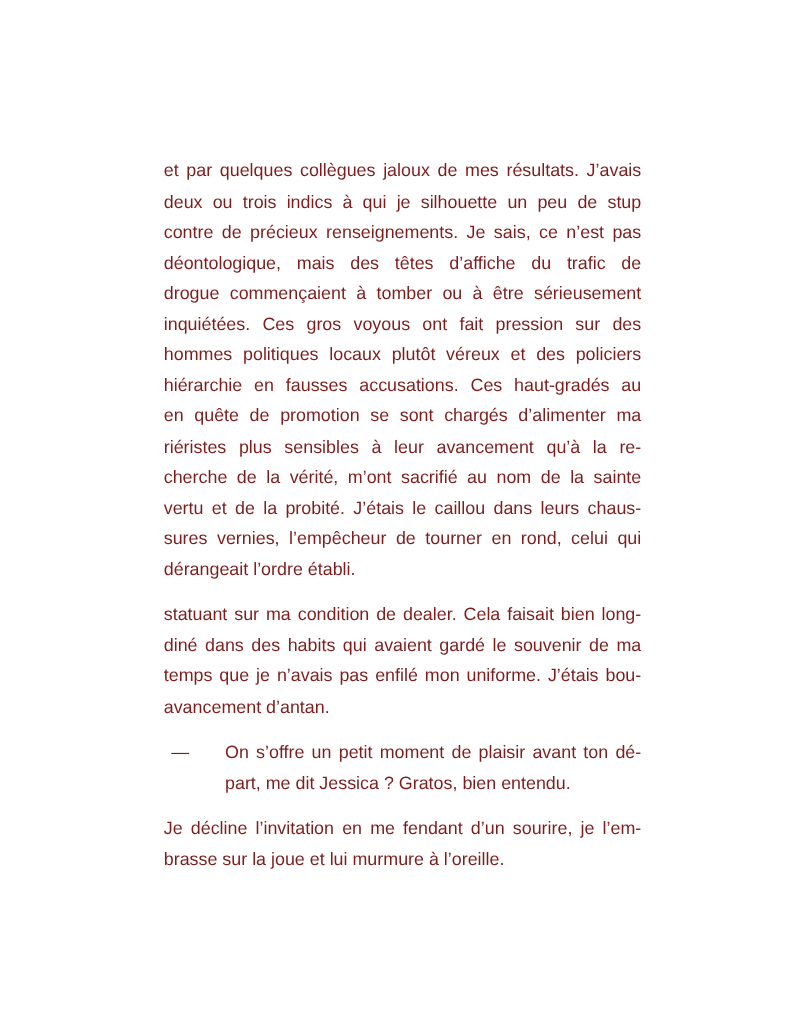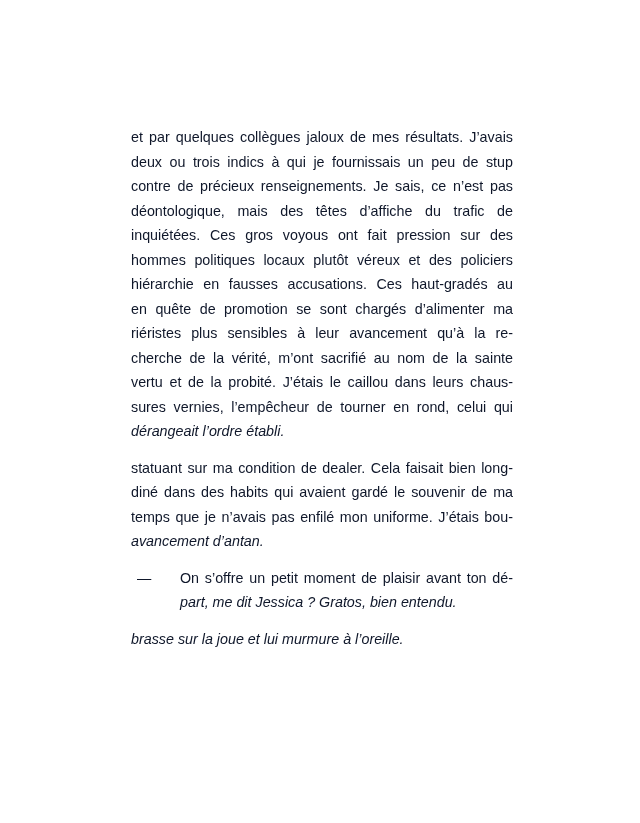--- a/index.html
+++ b/index.html
@@ -14,59 +14,59 @@
       overflow: hidden;
     }
     .page {
       position: absolute;
       left: 131px;
       top: 125px;
       width: 382px;
       font-family: "Liberation Sans", sans-serif;
       font-size: 14.3px;
       line-height: 24.5px;
-      color: #0f172a;
+      color: #7f1d1d;
       text-align: justify;
       hyphens: manual;
     }
     .para {
       margin: 0 0 12px 0;
     }
     .line {
       display: block;
       text-align: justify;
       text-align-last: justify;
       white-space: nowrap;
       overflow: visible;
     }
     .line.last {
       text-align-last: left;
-      font-style: italic;
     }
     .dialogue {
       position: relative;
       padding-left: 49px;
       margin: 0 0 12px 0;
     }
     .dialogue .dash {
       position: absolute;
       left: 6px;
       top: 0;
     }
   </style>
 </head>
 <body>
 
 <div class="page">
 
   <p class="para">
     <span class="line">et par quelques collègues jaloux de mes résultats. J’avais</span>
-    <span class="line">deux ou trois indics à qui je fournissais un peu de stup</span>
+    <span class="line">deux ou trois indics à qui je silhouette un peu de stup</span>
     <span class="line">contre de précieux renseignements. Je sais, ce n’est pas</span>
     <span class="line">déontologique, mais des têtes d’affiche du trafic de</span>
+    <span class="line">drogue commençaient à tomber ou à être sérieusement</span>
     <span class="line">inquiétées. Ces gros voyous ont fait pression sur des</span>
     <span class="line">hommes politiques locaux plutôt véreux et des policiers</span>
     <span class="line">hiérarchie en fausses accusations. Ces haut-gradés au</span>
     <span class="line">en quête de promotion se sont chargés d’alimenter ma</span>
     <span class="line">riéristes plus sensibles à leur avancement qu’à la re-</span>
     <span class="line">cherche de la vérité, m’ont sacrifié au nom de la sainte</span>
     <span class="line">vertu et de la probité. J’étais le caillou dans leurs chaus-</span>
     <span class="line">sures vernies, l’empêcheur de tourner en rond, celui qui</span>
     <span class="line last">dérangeait l’ordre établi.</span>
   </p>
@@ -78,16 +78,17 @@
     <span class="line last">avancement d’antan.</span>
   </p>
 
   <div class="dialogue">
     <span class="dash">—</span>
     <span class="line">On s’offre un petit moment de plaisir avant ton dé-</span>
     <span class="line last">part, me dit Jessica ? Gratos, bien entendu.</span>
   </div>
 
   <p class="para">
+    <span class="line">Je décline l’invitation en me fendant d’un sourire, je l’em-</span>
     <span class="line last">brasse sur la joue et lui murmure à l’oreille.</span>
   </p>
 
 </div>
 
 </body></html>

